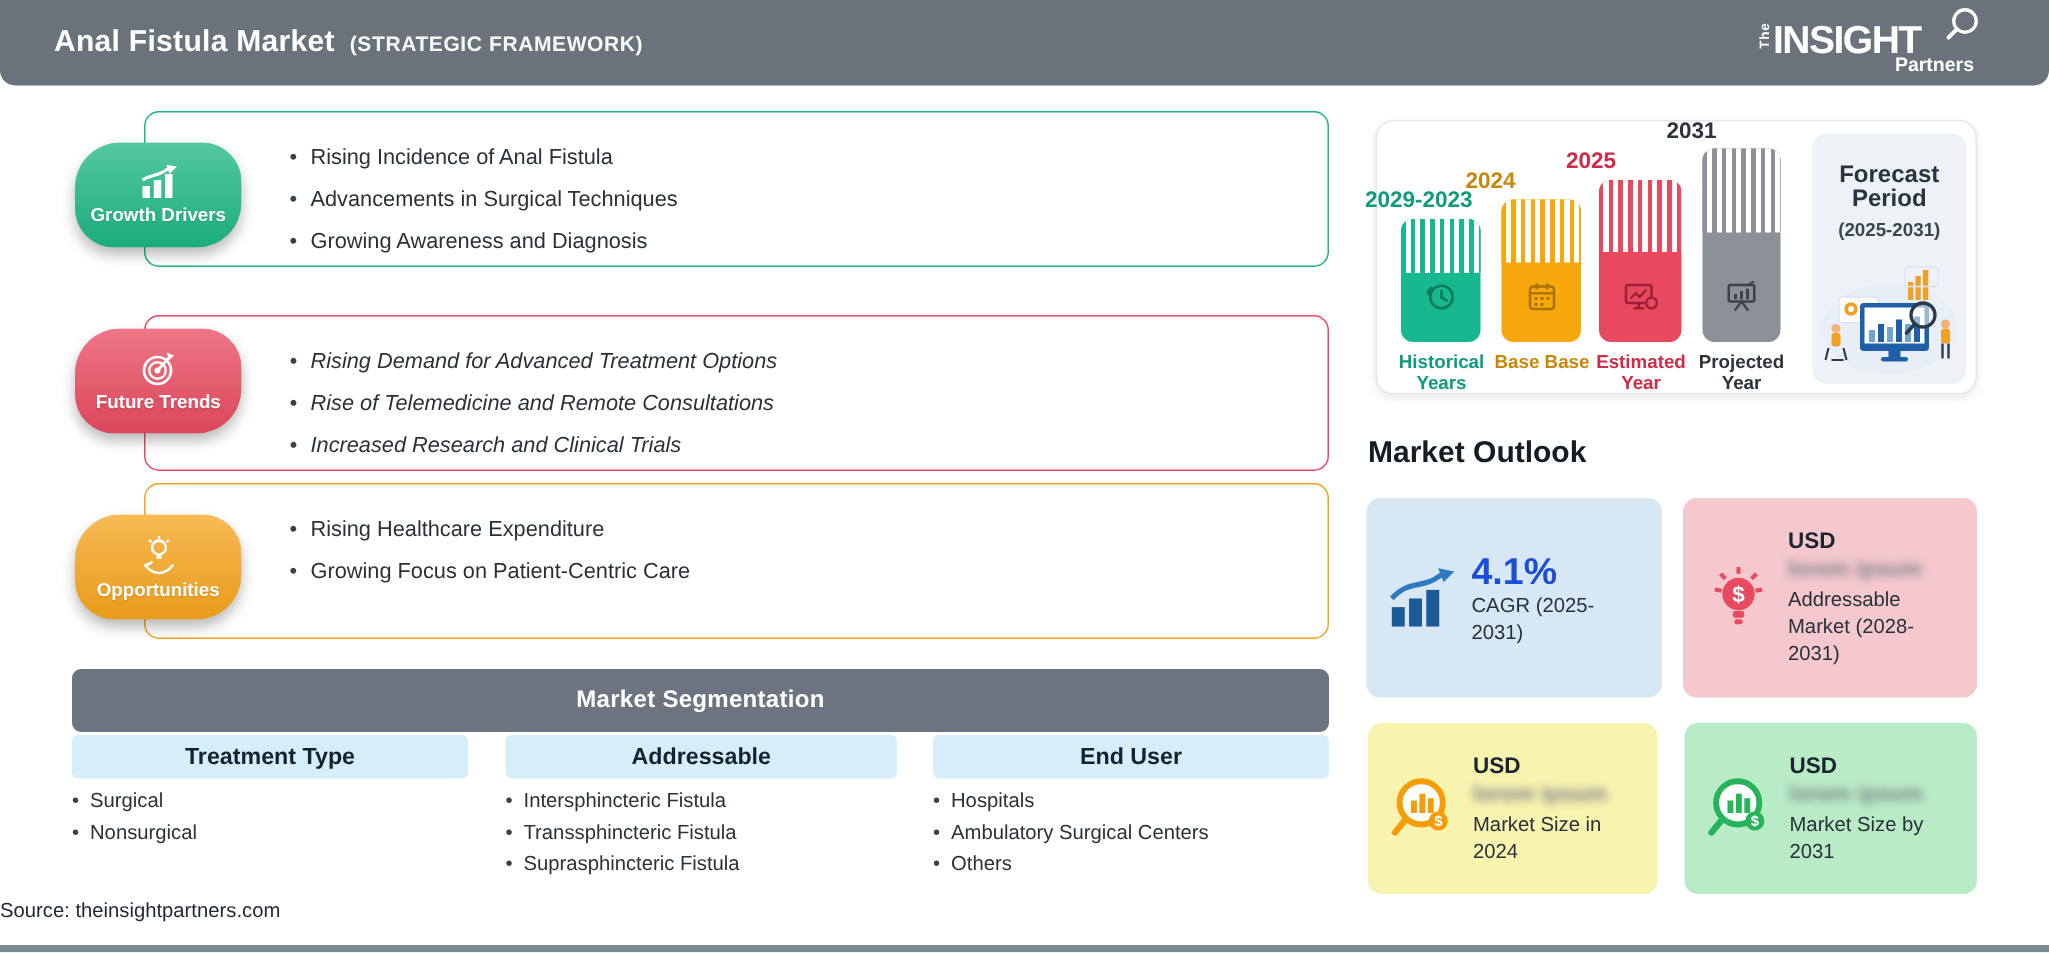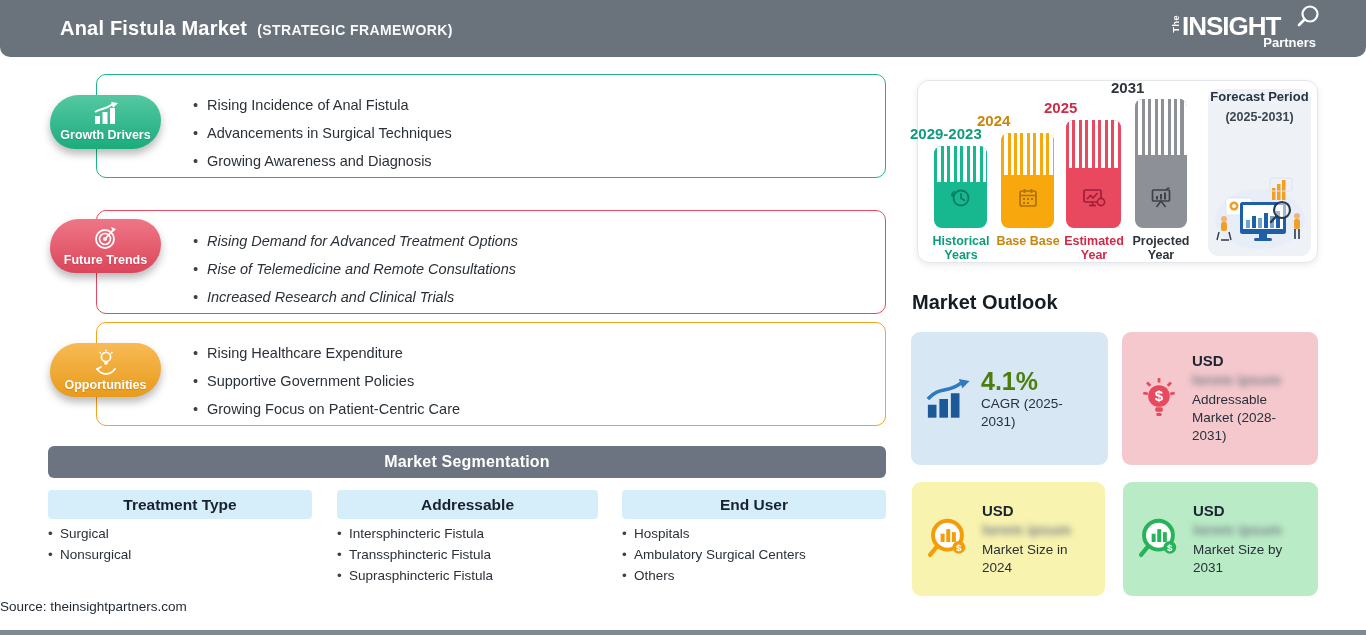--- a/index.html
+++ b/index.html
@@ -4,44 +4,44 @@
 <style>
   html,body{margin:0;padding:0;background:#ffffff;}
   *{box-sizing:border-box;}
   .canvas{position:relative;width:1366px;height:635px;background:#ffffff;overflow:hidden;
           font-family:"Liberation Sans","DejaVu Sans",sans-serif;color:#232a31;}
   .abs{position:absolute;}
 
   
   .header{left:0;top:0;width:1366px;height:57px;background:#6a737c;border-radius:0 0 10px 10px;
           display:flex;align-items:center;}
-  .title-wrap{margin-left:60px;display:flex;align-items:baseline;gap:10px;color:#fff;}
+  .title-wrap{margin-left:36px;display:flex;align-items:baseline;gap:10px;color:#fff;}
   .title{font-size:20px;font-weight:bold;letter-spacing:.2px;}
   .subtitle{font-size:14px;font-weight:bold;letter-spacing:.4px;opacity:.96;}
   .logo{position:absolute;right:58px;top:9px;width:135px;height:42px;color:#fff;}
   .logo-the{position:absolute;left:-2px;top:6px;font-size:9px;font-weight:bold;
             writing-mode:vertical-rl;transform:rotate(180deg);letter-spacing:.5px;}
   .logo-insight{position:absolute;left:9px;top:2px;font-size:26px;font-weight:bold;letter-spacing:-1px;}
   .logo-glass{position:absolute;right:-14px;top:-6px;}
   .logo-partners{position:absolute;right:-8px;top:26px;font-size:13px;font-weight:bold;}
 
   
   .fw-box{left:96px;width:790px;height:104px;background:#fff;border:1.6px solid var(--c);
           border-radius:10px;padding:17px 20px 0 96px;}
   .fw-box ul{margin:0;padding:0;list-style:none;}
   .fw-box li{position:relative;padding-left:14px;font-size:14.5px;color:#2b3138;height:28px;line-height:26px;}
   .fw-box li::before{content:"•";position:absolute;left:0;top:0;color:#3a4149;}
-  .badge{left:50px;width:111px;height:54px;border-radius:30px 26px 30px 26px;
+  .badge{left:50px;width:111px;height:70px;border-radius:30px 26px 30px 26px;
          background:linear-gradient(180deg,rgba(255,255,255,.25),rgba(0,0,0,.05)),var(--c);
          box-shadow:0 5px 9px rgba(0,0,0,.28);display:flex;flex-direction:column;
          align-items:center;justify-content:center;gap:2px;}
   .badge .blabel{color:#fff;font-size:12.5px;font-weight:bold;text-shadow:0 1px 1px rgba(0,0,0,.15);}
 
   
-  .seg-bar{left:48px;top:446px;width:838px;height:32px;background:#6b7480;border-radius:6px;
+  .seg-bar{left:48px;top:446px;width:838px;height:42px;background:#6b7480;border-radius:6px;
            display:flex;align-items:center;justify-content:center;color:#fff;
            font-size:16px;font-weight:bold;letter-spacing:.2px;}
   .seg-chip{top:490px;height:29px;background:#d5eefa;border-radius:4px;display:flex;
             align-items:center;justify-content:center;font-size:15.5px;font-weight:bold;color:#16222d;}
   .chip1{left:48px;width:264px;} .chip2{left:337px;width:261px;} .chip3{left:622px;width:264px;}
   .seg-list{top:524px;margin:0;padding:0;list-style:none;}
   .seg-list li{position:relative;padding-left:12px;font-size:13.5px;color:#2b3138;height:21px;line-height:20px;}
   .seg-list li::before{content:"•";position:absolute;left:0;top:0;color:#3a4149;}
   .list1{left:48px;} .list2{left:337px;} .list3{left:622px;}
 
@@ -56,34 +56,34 @@
   .b2{left:148px;top:39px;width:55px;height:108px;} .b2 .tl-stripes{height:48px;}
   .b3{left:217px;top:18px;width:52px;height:129px;} .b3 .tl-stripes{height:56px;}
   .tl-ico{position:absolute;left:50%;transform:translateX(-50%);bottom:18px;}
   .tl-year{position:absolute;font-size:15px;font-weight:bold;color:var(--lc);text-align:left;width:100px;}
   .y0{left:-8px;top:44px;} .y1{left:59px;top:31px;} .y2{left:126px;top:18px;} .y3{left:193px;top:-2px;}
   .tl-role{position:absolute;top:153px;width:84px;text-align:center;font-size:12.5px;font-weight:bold;
            line-height:14px;color:var(--lc);}
   .r0{left:1px;} .r1{left:68px;} .r2{left:134px;} .r3{left:201px;}
   .fc-panel{position:absolute;left:290px;top:8px;width:103px;height:167px;background:#eef1f5;
             border-radius:10px;text-align:center;}
-  .fc-title{font-size:13px;font-weight:bold;color:#2a3340;line-height:16px;}
+  .fc-title{margin-top:20px;font-size:16px;font-weight:bold;color:#2a3340;line-height:16px;}
   .fc-range{margin-top:5px;font-size:12.5px;font-weight:bold;color:#3c4650;}
   .fc-art{position:absolute;left:4px;bottom:4px;}
 
   
   .mo-title{left:912px;top:291px;font-size:20px;font-weight:bold;color:#141c24;}
   .mo-card{border-radius:9px;background:var(--bg);display:flex;align-items:center;padding:12px 12px 12px 14px;gap:10px;}
   .cA{left:911px;top:332px;width:197px;height:133px;}
   .cB{left:1122px;top:332px;width:196px;height:133px;}
   .cC{left:912px;top:482px;width:193px;height:114px;}
   .cD{left:1123px;top:482px;width:195px;height:114px;}
   .mo-icon{flex:0 0 46px;display:flex;align-items:center;justify-content:center;}
   .mo-text{flex:1;min-width:0;}
-  .mo-value-big{font-size:25px;font-weight:bold;color:#4d7c0f;line-height:28px;}
+  .mo-value-big{font-size:25px;font-weight:bold;color:#1d4ed8;line-height:28px;}
   .mo-usd{font-size:15px;font-weight:bold;color:#1b2430;margin-bottom:2px;}
   .mo-blur{display:block;font-size:15px;font-weight:bold;color:#7d838c;filter:blur(3px);margin-bottom:3px;white-space:nowrap;}
   .mo-cap{font-size:13.5px;color:#28313a;line-height:18px;}
   .mo-src{left:0;top:599px;width:1318px;text-align:left;font-size:13.5px;color:#1f2732;}
 
   .footer-strip{left:0;top:630px;width:1366px;height:5px;background:#7e8a93;}
 </style>
 </head>
 <body>
 
@@ -137,21 +137,20 @@
       <circle cx="12" cy="14" r="2" fill="#fff"></circle>
       <line x1="12" y1="14" x2="20" y2="5" stroke="#fff" stroke-width="1.8"></line>
       <polygon points="18,2 23,4 20,7" fill="#fff"></polygon>
     </svg>
     <span class="blabel">Future Trends</span>
   </div>
 
   <div class="abs fw-box" style="top: 322px; --c: #f5a31c;">
     <ul>
       <li>Rising Healthcare Expenditure</li>
-      <li>Supportive Government Policies</li>
       <li>Growing Focus on Patient-Centric Care</li>
     </ul>
   </div>
   <div class="abs badge" style="top: 343px; --c: #f5a31c;">
     <svg width="28" height="27" viewBox="0 0 28 27">
       <circle cx="14" cy="8" r="4.6" fill="none" stroke="#fff" stroke-width="1.7"></circle>
       <rect x="12.2" y="13" width="3.6" height="2.6" rx="1" fill="#fff"></rect>
       <line x1="14" y1="0.5" x2="14" y2="2.3" stroke="#fff" stroke-width="1.5"></line>
       <line x1="7.5" y1="3" x2="9" y2="4.4" stroke="#fff" stroke-width="1.5"></line>
       <line x1="20.5" y1="3" x2="19" y2="4.4" stroke="#fff" stroke-width="1.5"></line>

